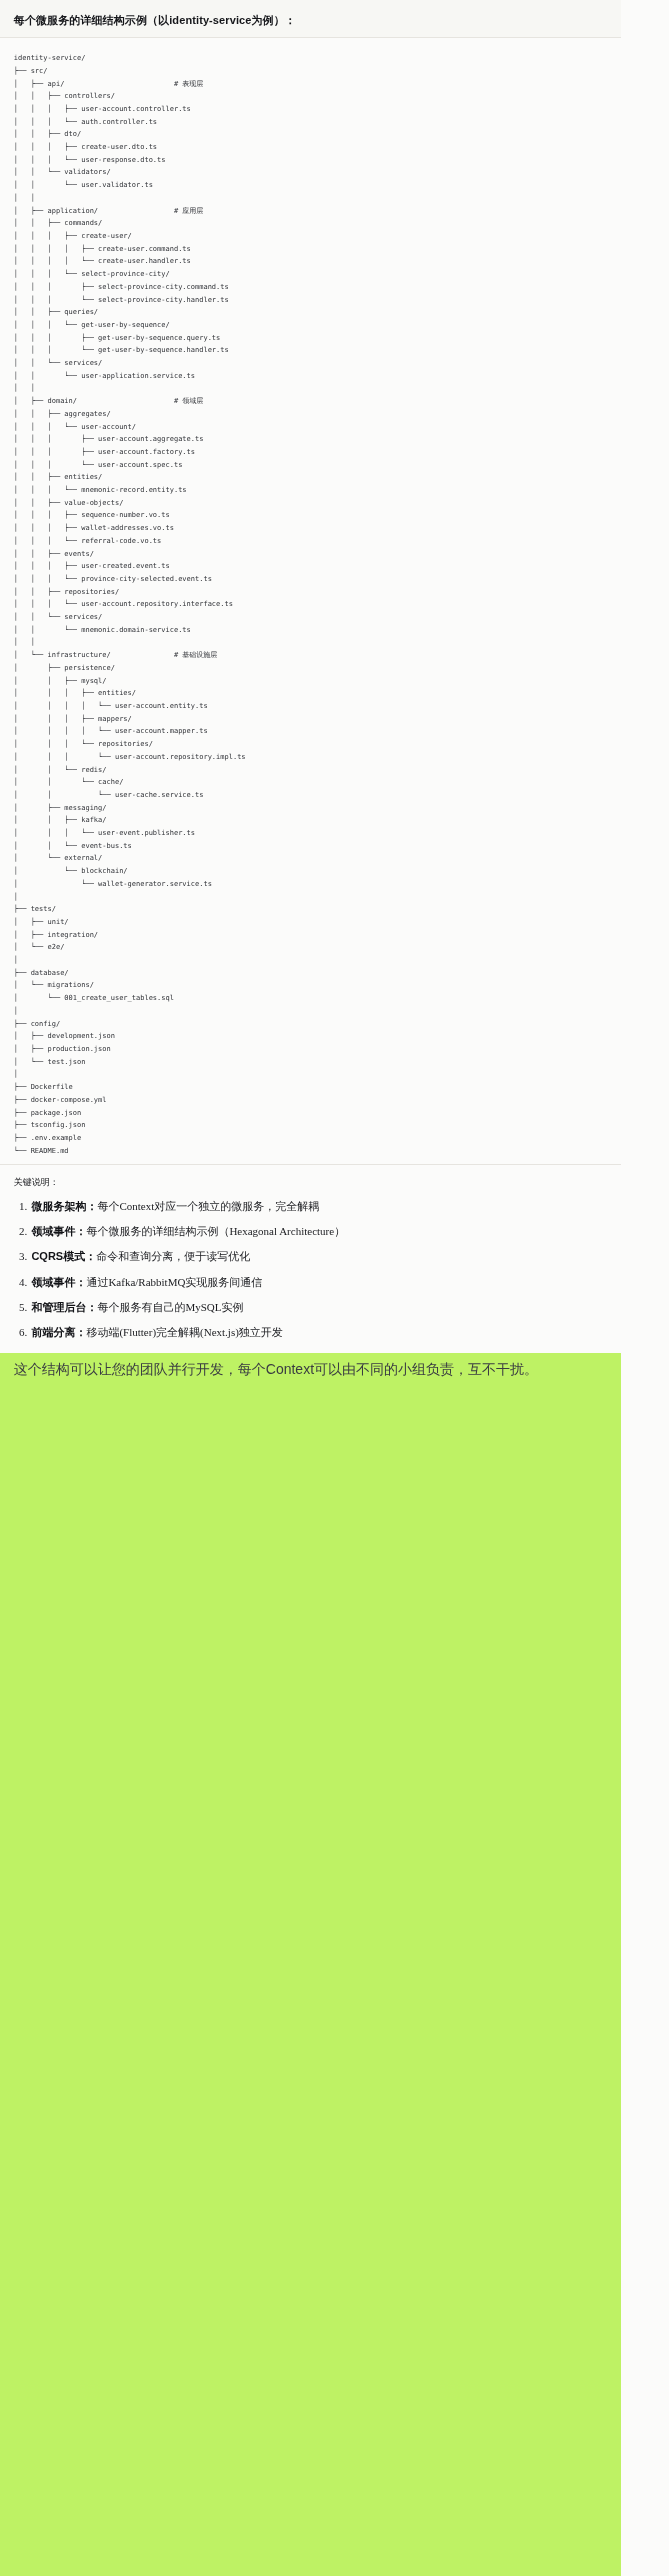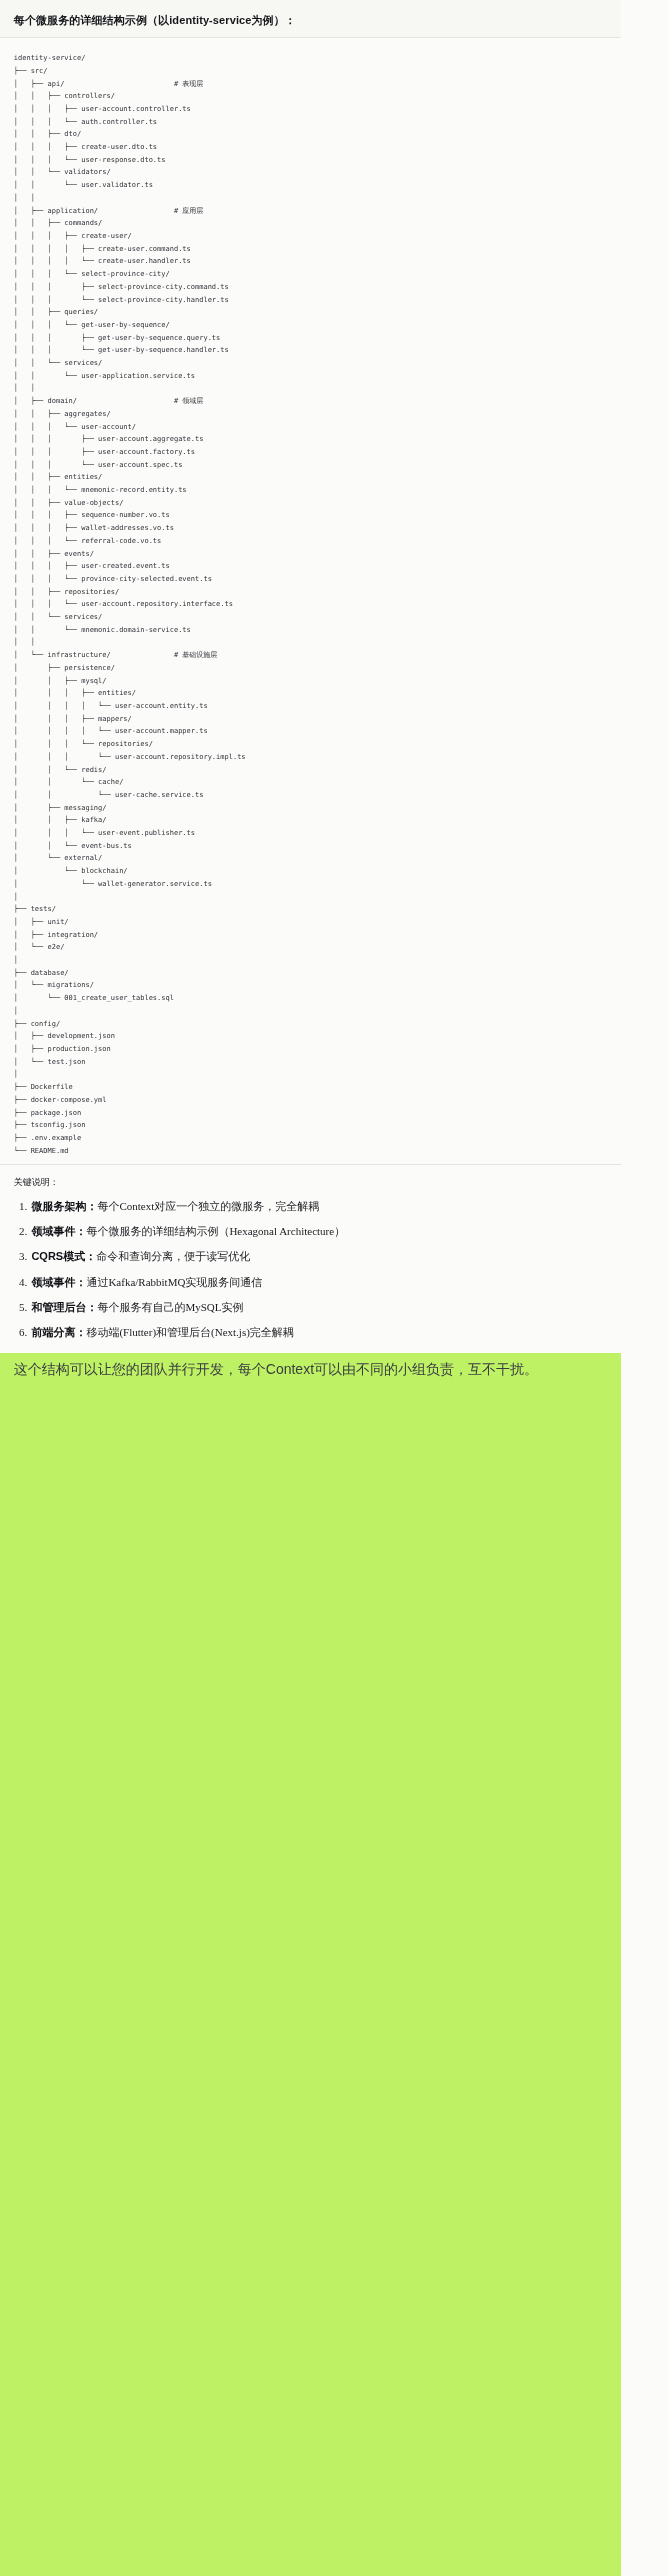--- a/index.html
+++ b/index.html
@@ -195,21 +195,21 @@
       <li>
         <span class="k-term">CQRS模式</span><span class="k-term">：</span><span class="k-desc">命令和查询分离，便于读写优化</span>
       </li>
       <li>
         <span class="k-term">领域事件</span><span class="k-term">：</span><span class="k-desc">通过Kafka/RabbitMQ实现服务间通信</span>
       </li>
       <li>
         <span class="k-term">和管理后台</span><span class="k-term">：</span><span class="k-desc">每个服务有自己的MySQL实例</span>
       </li>
       <li>
-        <span class="k-term">前端分离</span><span class="k-term">：</span><span class="k-desc">移动端(Flutter)和管理后台(Next.js)完全解耦</span>
+        <span class="k-term">前端分离</span><span class="k-term">：</span><span class="k-desc">移动端(Flutter)完全解耦(Next.js)独立开发</span>
       </li>
     </ol>
   </div>
 
   <div class="closing">这个结构可以让您的团队并行开发，每个Context可以由不同的小组负责，互不干扰。</div>
 
 </div>
 
 
 </body></html>

